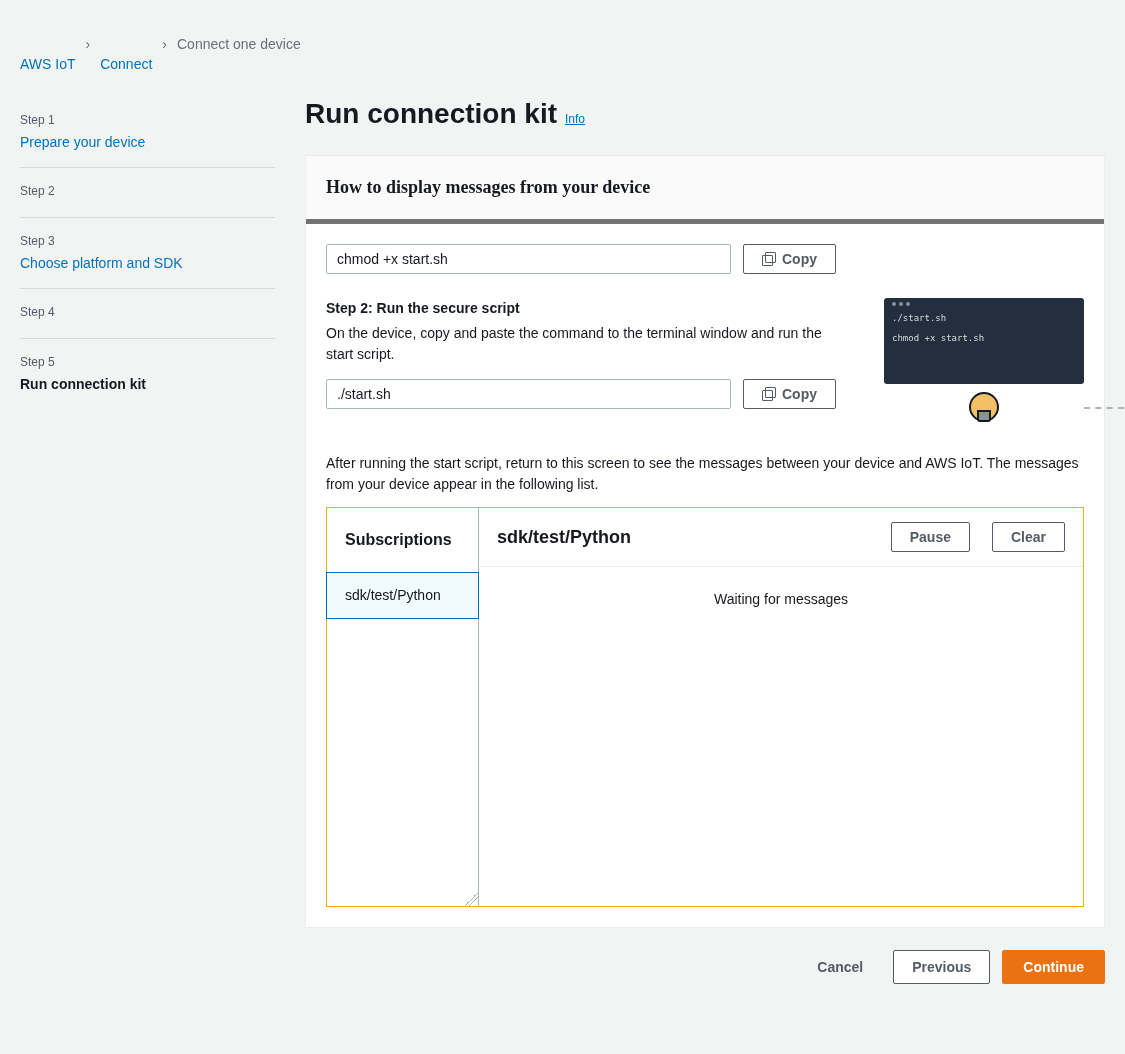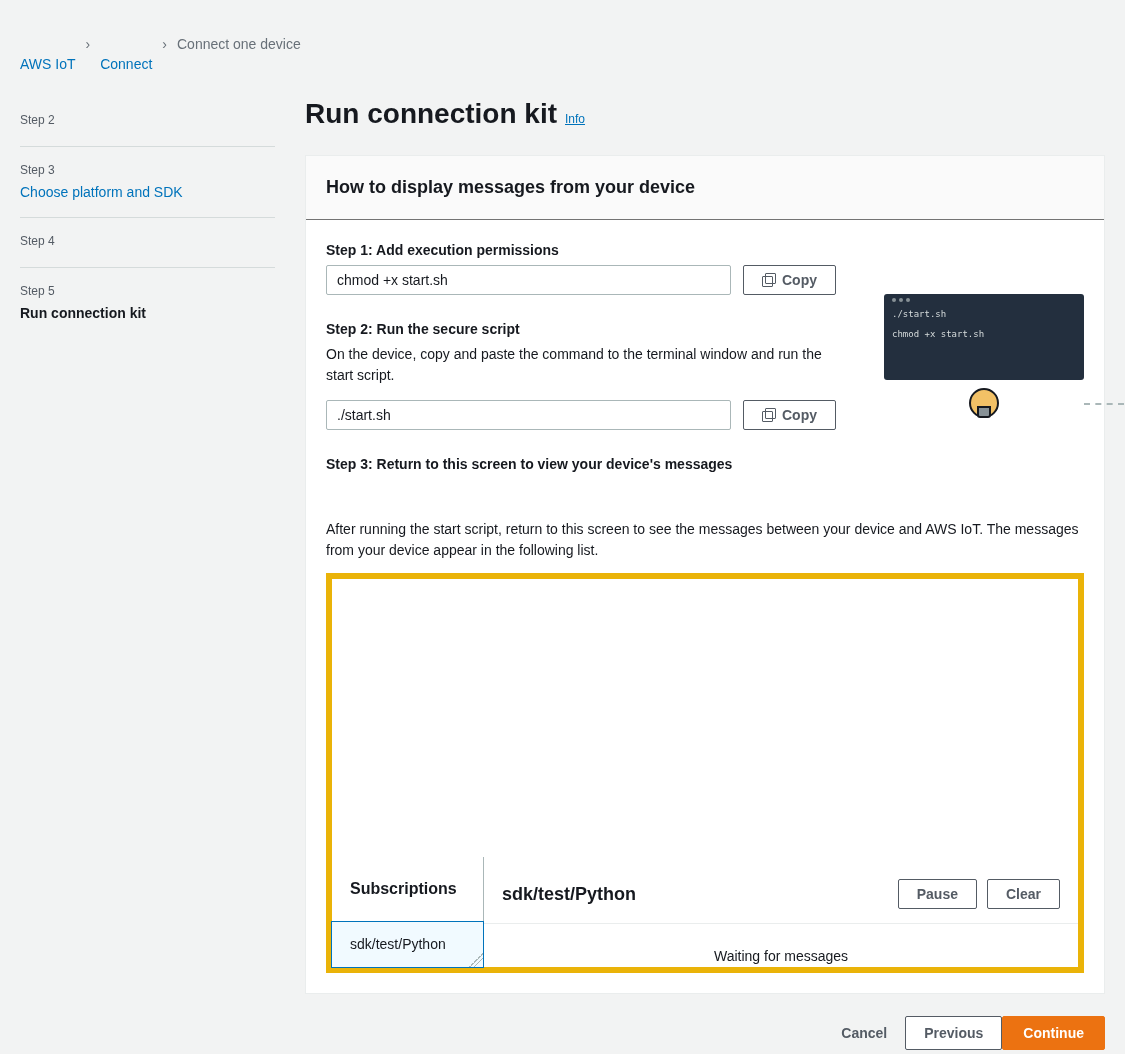--- a/index.html
+++ b/index.html
@@ -34,21 +34,21 @@
   .step-num { font-size: 12px; color: #545b64; margin-bottom: 3px; }
   .step-title { color: #0073bb; font-size: 14px; }
   .step.active .step-title { color: #16191f; font-weight: 700; }
 
   
   .page-title { font-size: 28px; font-weight: 700; display: flex; align-items: baseline; gap: 8px; margin-bottom: 20px; }
   .page-title .info { font-size: 12px; font-weight: 400; color: #0073bb; text-decoration: underline; }
 
   
   .panel { background: #fff; border: 1px solid #eaeded; }
-  .panel-header { padding: 18px 20px; border-bottom: 1px solid #737373; background: #fafafa; }
+  .panel-header { padding: 18px 20px; border-bottom: 5px solid #737373; background: #fafafa; font-family: Liberation Serif, serif; }
   .panel-header h2 { font-size: 18px; font-weight: 700; }
   .panel-body { padding: 20px; position: relative; }
 
   .step-block { margin-bottom: 24px; max-width: 510px; }
   .step-block h3 { font-size: 14px; font-weight: 700; margin-bottom: 4px; }
   .step-block p { color: #16191f; font-size: 14px; margin-bottom: 14px; }
 
   .cmd-row { display: flex; gap: 12px; align-items: stretch; }
   .cmd-input {
     flex: 1;
@@ -117,24 +117,23 @@
     width:10px; height:8px; background:#879196; border:2px solid #16191f; border-radius:0 0 3px 3px;
   }
   .dash-line{
     position:absolute; left:100%; top:50%; width:40px; border-top:2px dashed #aab7b8;
   }
 
   
   .step3 p { max-width: 100%; margin-top: 44px; }
   .msg-panel {
     margin-top: 12px;
-    border: 6px solid #eab308;
+    border: 1px solid #eab308;
     display: flex;
     height: 400px;
-    align-items: flex-end;
   }
   .subs-col {
     width: 152px;
     border-right: 1px solid #aab7b8;
     display: flex; flex-direction: column;
     position: relative;
   }
   .subs-header {
     padding: 20px 18px;
     border-bottom: 1px solid #eaeded;
@@ -155,36 +154,36 @@
     background: linear-gradient(135deg, transparent 50%, #aab7b8 50%, #aab7b8 55%, transparent 55%, transparent 65%, #aab7b8 65%, #aab7b8 70%, transparent 70%);
   }
   .msgs-col { flex: 1; display:flex; flex-direction:column; }
   .msgs-header {
     display: flex; align-items: center; justify-content: space-between;
     padding: 14px 18px;
     border-bottom: 1px solid #eaeded;
     background:#fff;
   }
   .msgs-header h4 { font-size: 18px; font-weight: 700; }
-  .msgs-actions { display:flex; gap:10px; }
+  .msgs-actions { display:flex; gap:22px; }
   .btn-sec {
     border: 1px solid #545b64;
     background:#fff;
     color:#545b64;
     font-weight:700;
     padding:6px 18px;
     border-radius:2px;
     cursor:pointer;
     font-size:14px;
   }
   .msgs-body { flex:1; display:flex; align-items:flex-start; justify-content:center; padding-top:22px; color:#16191f; font-size:14px; }
 
   
   .footer-actions {
-    display:flex; justify-content:flex-end; margin-top:22px;
+    display:flex; justify-content:flex-end; gap:12px; margin-top:22px;
   }
   .btn-link {
     background:none; border:none; color:#545b64; font-weight:700; padding:8px 18px; cursor:pointer; font-size:14px;
   }
   .btn-primary {
     background:#ec7211; border:1px solid #ec7211; color:#fff; font-weight:700; padding:8px 20px; border-radius:2px; cursor:pointer; font-size:14px;
   }
 </style>
 </head>
 <body>
@@ -194,20 +193,24 @@
   <nav class="breadcrumb">
     <a href="#">AWS IoT</a>
     <span class="sep">›</span>
     <a href="#">Connect</a>
     <span class="sep">›</span>
     <span class="current">Connect one device</span>
   </nav>
 
   <div class="layout">
     <aside class="sidebar">
+      <div class="step">
+        <div class="step-num">Step 1</div>
+        <div class="step-title">Prepare your device</div>
+      </div>
       <div class="step">
         <div class="step-num">Step 2</div>
       </div>
       <div class="step">
         <div class="step-num">Step 3</div>
         <div class="step-title">Choose platform and SDK</div>
       </div>
       <div class="step">
         <div class="step-num">Step 4</div>
       </div>
@@ -239,21 +242,20 @@
               <div class="term-line">./start.sh</div>
               <div class="term-line">chmod +x start.sh</div>
             </div>
             <div class="bulb-wrap">
               <div class="bulb"></div>
               <div class="dash-line"></div>
             </div>
           </div>
 
           <div class="step-block">
-            <h3>Step 1: Add execution permissions</h3>
             <div class="cmd-row">
               <input class="cmd-input" readonly="" value="chmod +x start.sh" style="">
               <button class="copy-btn">
                 <span class="copy-icon"></span>
                 <span>Copy</span>
               </button>
             </div>
           </div>
 
           <div class="step-block">
@@ -262,21 +264,20 @@
             <div class="cmd-row">
               <input class="cmd-input" readonly="" value="./start.sh" style="">
               <button class="copy-btn">
                 <span class="copy-icon"></span>
                 <span>Copy</span>
               </button>
             </div>
           </div>
 
           <div class="step3">
-            <h3 style="font-size:14px;font-weight:700;margin-bottom:4px;">Step 3: Return to this screen to view your device's messages</h3>
             <p style="margin-bottom:0;">After running the start script, return to this screen to see the messages between your device and AWS IoT. The messages from your device appear in the following list.</p>
 
             <div class="msg-panel">
               <div class="subs-col">
                 <div class="subs-header">Subscriptions</div>
                 <div class="sub-item">sdk/test/Python</div>
                 <div class="sub-resize"></div>
               </div>
               <div class="msgs-col">
                 <div class="msgs-header">

